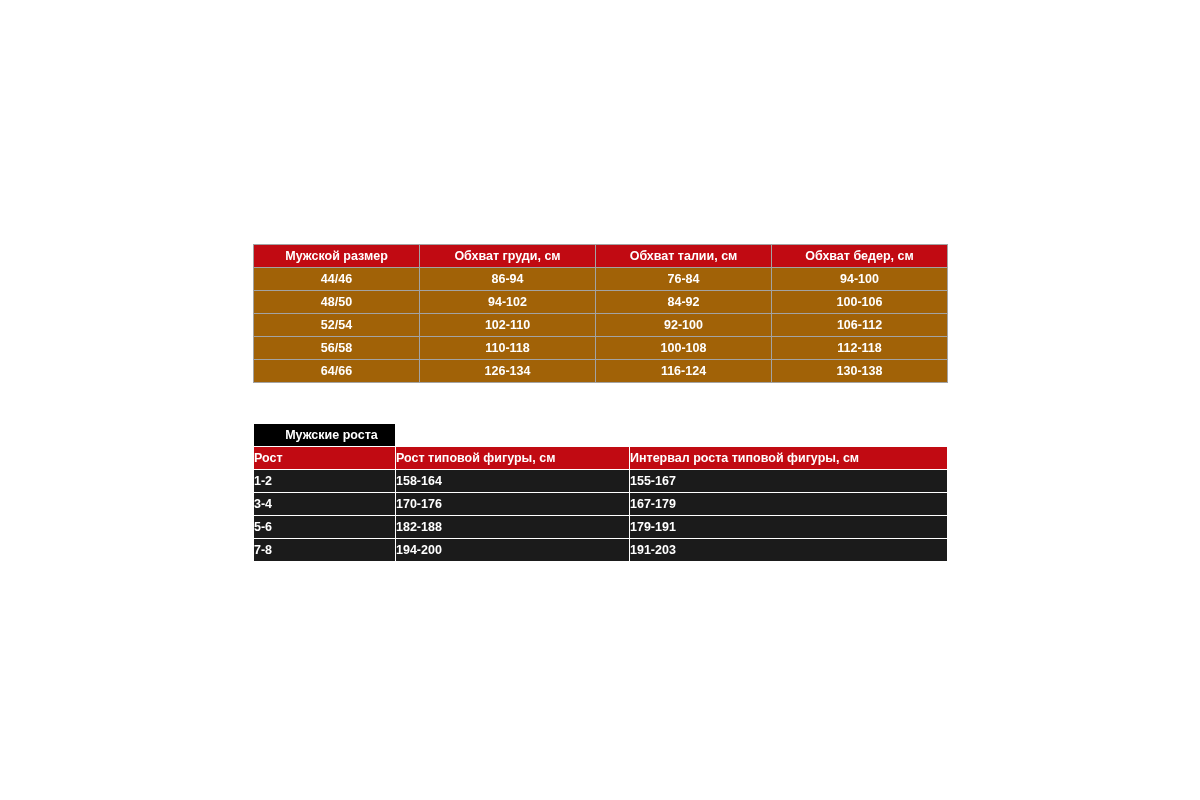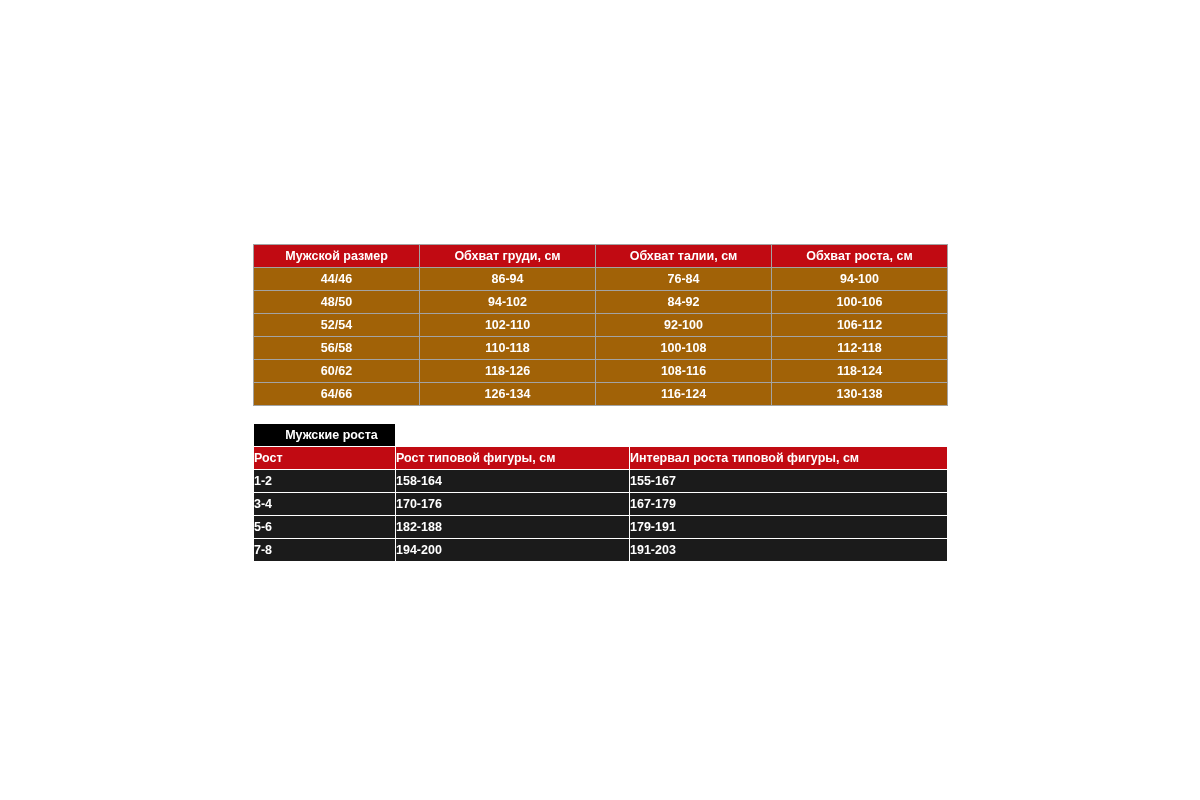--- a/index.html
+++ b/index.html
@@ -103,21 +103,21 @@
       <col class="c1">
         <col class="c2">
         <col class="c3">
         <col class="c4">
     </colgroup>
     <thead>
       <tr>
         <th>Мужской размер</th>
         <th>Обхват груди, см</th>
         <th>Обхват талии, см</th>
-        <th>Обхват роста, см</th>
+        <th>Обхват бедер, см</th>
       </tr>
     </thead>
     <tbody>
       <tr>
         <td>44/46</td>
         <td>86-94</td>
         <td>76-84</td>
         <td>94-100</td>
       </tr>
       <tr>
@@ -130,26 +130,20 @@
         <td>52/54</td>
         <td>102-110</td>
         <td>92-100</td>
         <td>106-112</td>
       </tr>
       <tr>
         <td>56/58</td>
         <td>110-118</td>
         <td>100-108</td>
         <td>112-118</td>
-      </tr>
-      <tr>
-        <td>60/62</td>
-        <td>118-126</td>
-        <td>108-116</td>
-        <td>118-124</td>
       </tr>
       <tr>
         <td>64/66</td>
         <td>126-134</td>
         <td>116-124</td>
         <td>130-138</td>
       </tr>
     </tbody>
   </table>
 

